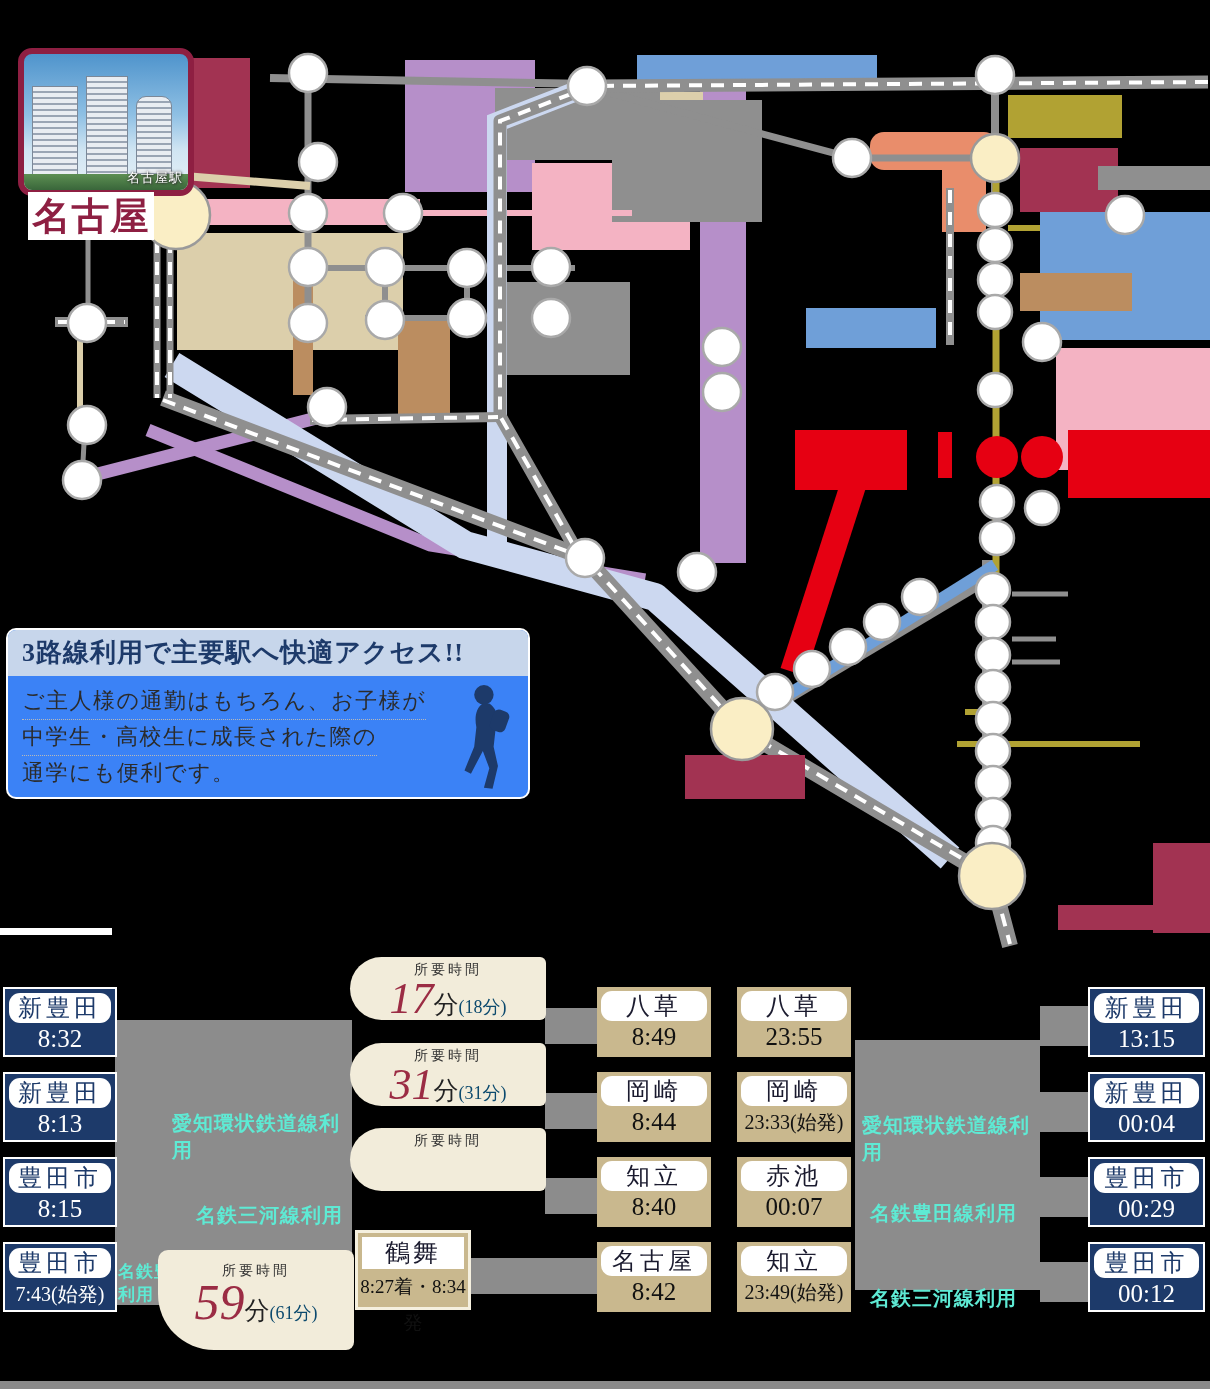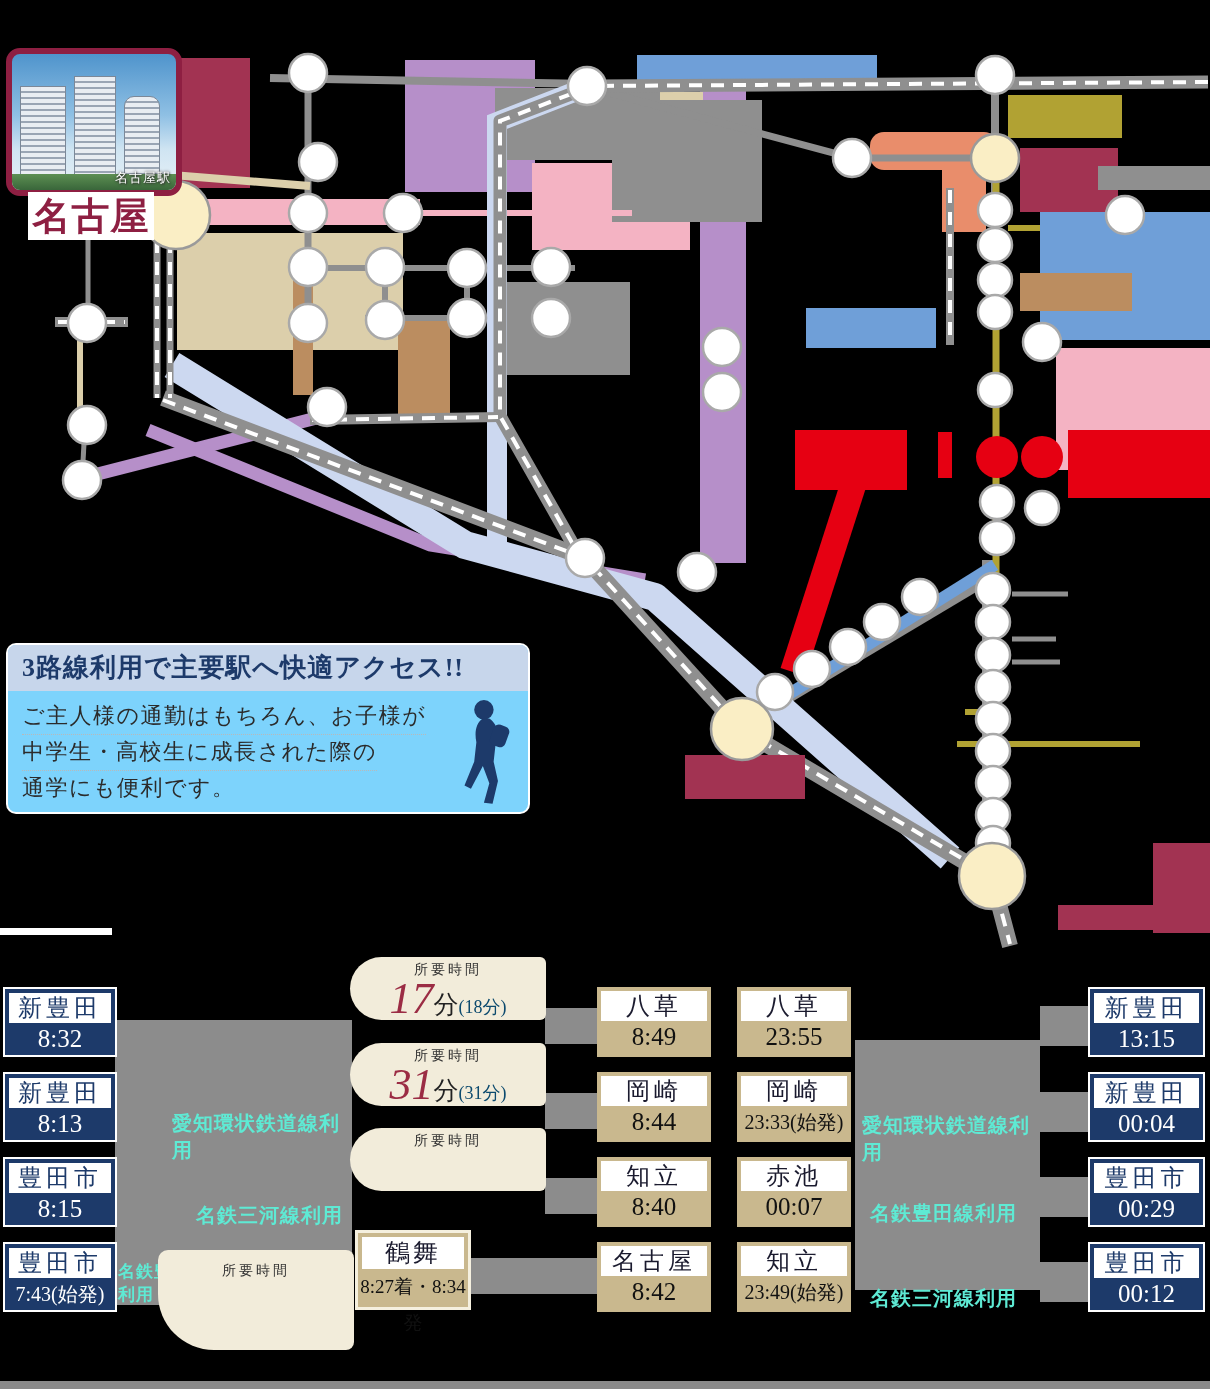--- a/index.html
+++ b/index.html
@@ -3,56 +3,56 @@
 <meta charset="utf-8">
 <style>
   html,body{margin:0;padding:0;}
   body{
     width:1210px;height:1389px;position:relative;background:#000;
     font-family:"Liberation Serif","DejaVu Serif",serif;overflow:hidden;
   }
   .abs{position:absolute;}
   
   .photo-card{
-    left:6px;top:48px;width:164px;height:136px;border:6px solid #8e1f42;
+    left:18px;top:48px;width:164px;height:136px;border:6px solid #8e1f42;
     border-radius:14px;overflow:hidden;
     background:linear-gradient(180deg,#4f94cc 0%,#8fc0e4 45%,#cfe4f2 70%,#e8f1f7 100%);
   }
   .bldg{position:absolute;bottom:0;background:
     repeating-linear-gradient(180deg,#e9edf2 0 4px,#9aa5b4 4px 6px);
     border:1px solid #7c8898;}
   .bldg.b1{left:8px;width:44px;height:102px;}
   .bldg.b2{left:62px;width:40px;height:112px;}
   .bldg.b3{left:112px;width:34px;height:92px;border-radius:10px 10px 0 0;}
   .green{position:absolute;bottom:0;left:0;width:100%;height:16px;
     background:linear-gradient(180deg,#5d8f53,#39663a);}
   .photo-cap{position:absolute;right:5px;bottom:3px;color:#fff;font-size:13px;
     letter-spacing:1px;text-shadow:0 0 3px #333,1px 1px 2px #333;}
   .nagoya-label{
     left:28px;top:192px;width:126px;height:48px;background:#fff;
     color:#8e1f42;font-size:38px;font-weight:bold;text-align:center;
     line-height:48px;letter-spacing:1px;
   }
   
-  .infobox{left:8px;top:645px;width:520px;height:167px;border-radius:8px;
-    overflow:hidden;background:#7dd3fc;box-shadow:0 0 0 2px #fff;}
+  .infobox{left:8px;top:630px;width:520px;height:167px;border-radius:8px;
+    overflow:hidden;background:#3b82f6;box-shadow:0 0 0 2px #fff;}
   .infobox-head{height:46px;background:#c7d6eb;color:#1d3a6a;font-weight:bold;
     font-size:26px;line-height:46px;padding-left:14px;letter-spacing:1px;}
   .infobox-body{padding:8px 14px 0 14px;color:#2b2b2b;font-size:22px;
     letter-spacing:1.5px;line-height:1.5;font-family:Liberation Serif, serif;}
   .infobox-body span{display:block;width:max-content;max-width:430px;
     border-bottom:1px dotted #b9b9b9;padding-bottom:2px;}
   .infobox-body span:last-child{border-bottom:none;}
   .walker{position:absolute;right:10px;top:54px;}
   
   .stbox{position:absolute;width:114px;height:70px;box-sizing:border-box;}
   .navy{background:#1d3a6a;border:2px solid #fff;}
   .tan{background:#c9b88e;}
   .stbox .nm{background:#fff;margin:4px 4px 0 4px;height:30px;line-height:30px;
-    text-align:center;font-size:24px;letter-spacing:4px;color:#1a1a2e;}
+    text-align:center;font-size:24px;letter-spacing:4px;color:#1a1a2e;border-radius:11px;}
   .navy .nm{color:#1d3a6a;}
   .stbox .tm{height:32px;line-height:32px;text-align:center;font-size:25px;color:#111;}
   .navy .tm{color:#fff;}
   .tm.small{font-size:20px;letter-spacing:0;}
   .transferbox{position:absolute;left:355px;top:1230px;width:116px;height:80px;
     background:#c9b88e;border:3px solid #f5f0df;box-sizing:border-box;}
   .transferbox .nm{background:#fff;margin:4px 4px 0 4px;height:32px;line-height:32px;
     text-align:center;font-size:25px;letter-spacing:3px;color:#1a1a2e;}
   .transferbox .tm2{text-align:center;font-size:19px;color:#111;line-height:36px;}
   .gray-arrow{position:absolute;background:#8c8c8c;}
@@ -278,20 +278,21 @@
 </div>
 <div class="bubble" style="left:350px;top:1043px">
   <div class="dur-label">所要時間</div>
   <div><span class="dur-num">31</span><span class="dur-unit">分</span><span class="dur-alt">(31分)</span></div>
 </div>
 <div class="bubble" style="left:350px;top:1128px">
   <div class="dur-label">所要時間</div>
 </div>
 <div class="bubble-big">
   <div class="dur-label">所要時間</div>
+  <div><span class="dur-num">59</span><span class="dur-unit">分</span><span class="dur-alt">(61分)</span></div>
 </div>
 
 <div class="transferbox">
   <div class="nm">鶴舞</div>
   <div class="tm2">8:27着・8:34発</div>
 </div>
 
 <div class="stbox navy" style="left:3px;top:987px">
   <div class="nm">新豊田</div>
   <div class="tm">8:32</div>

